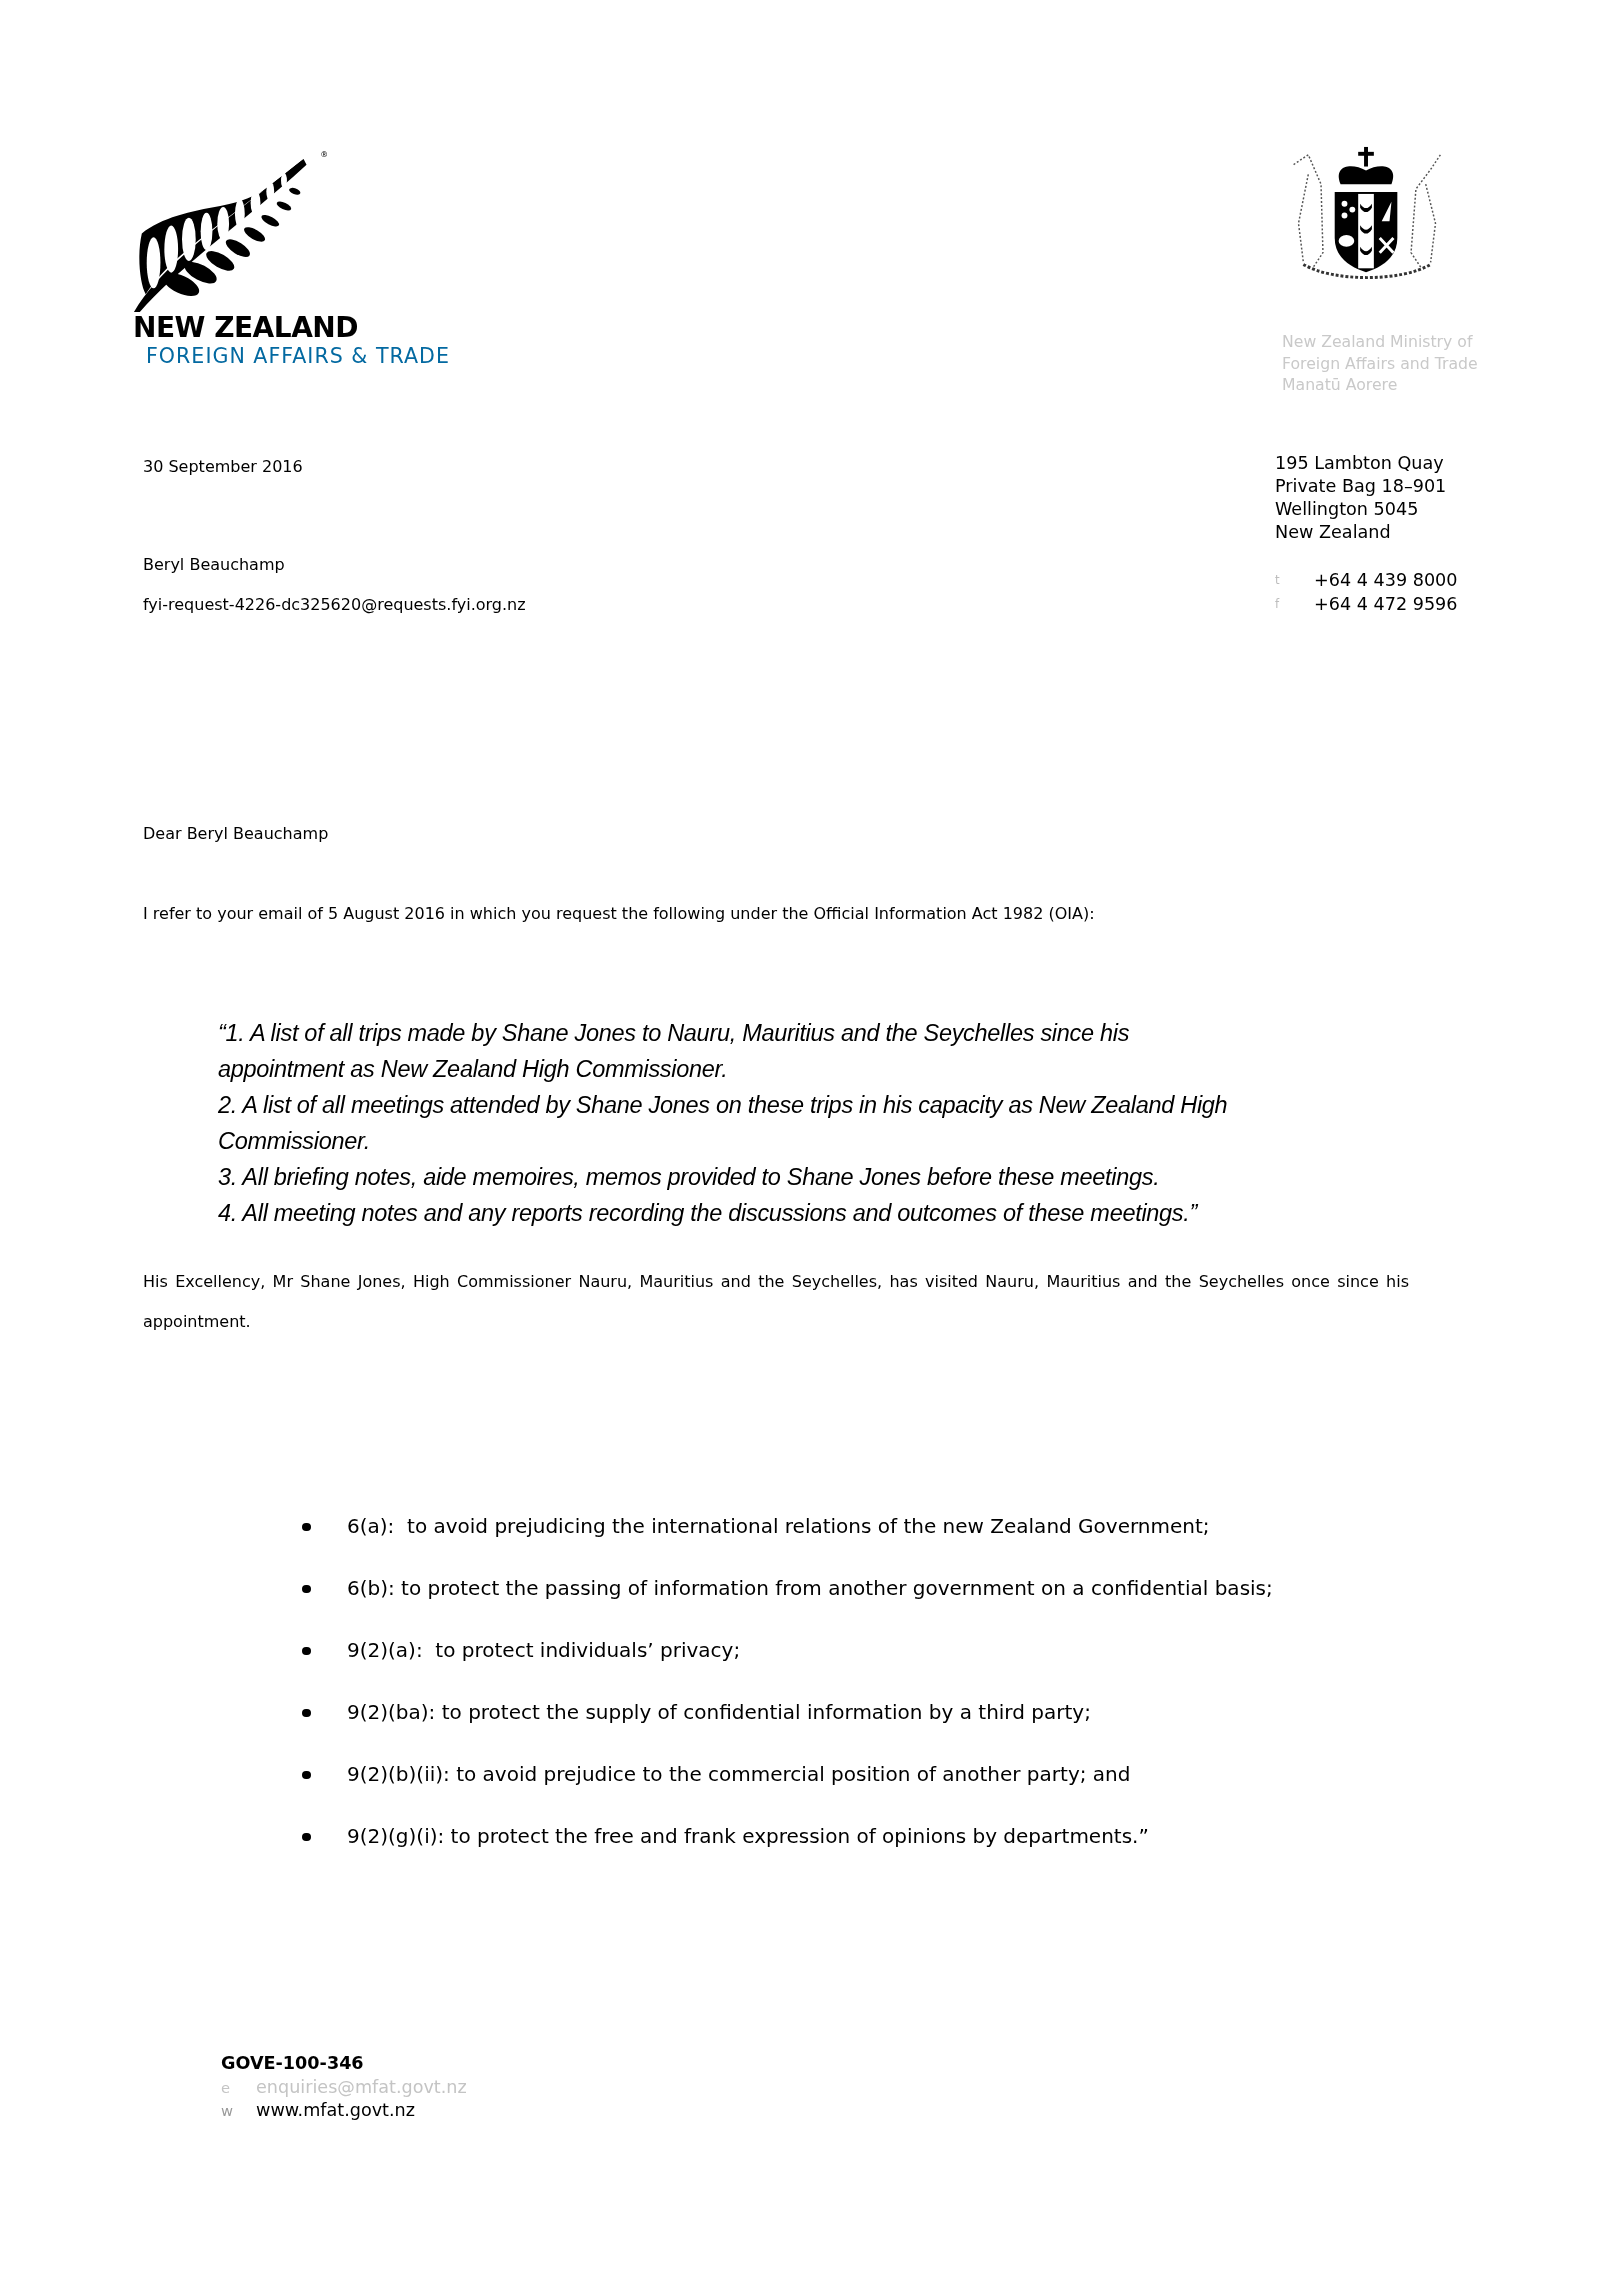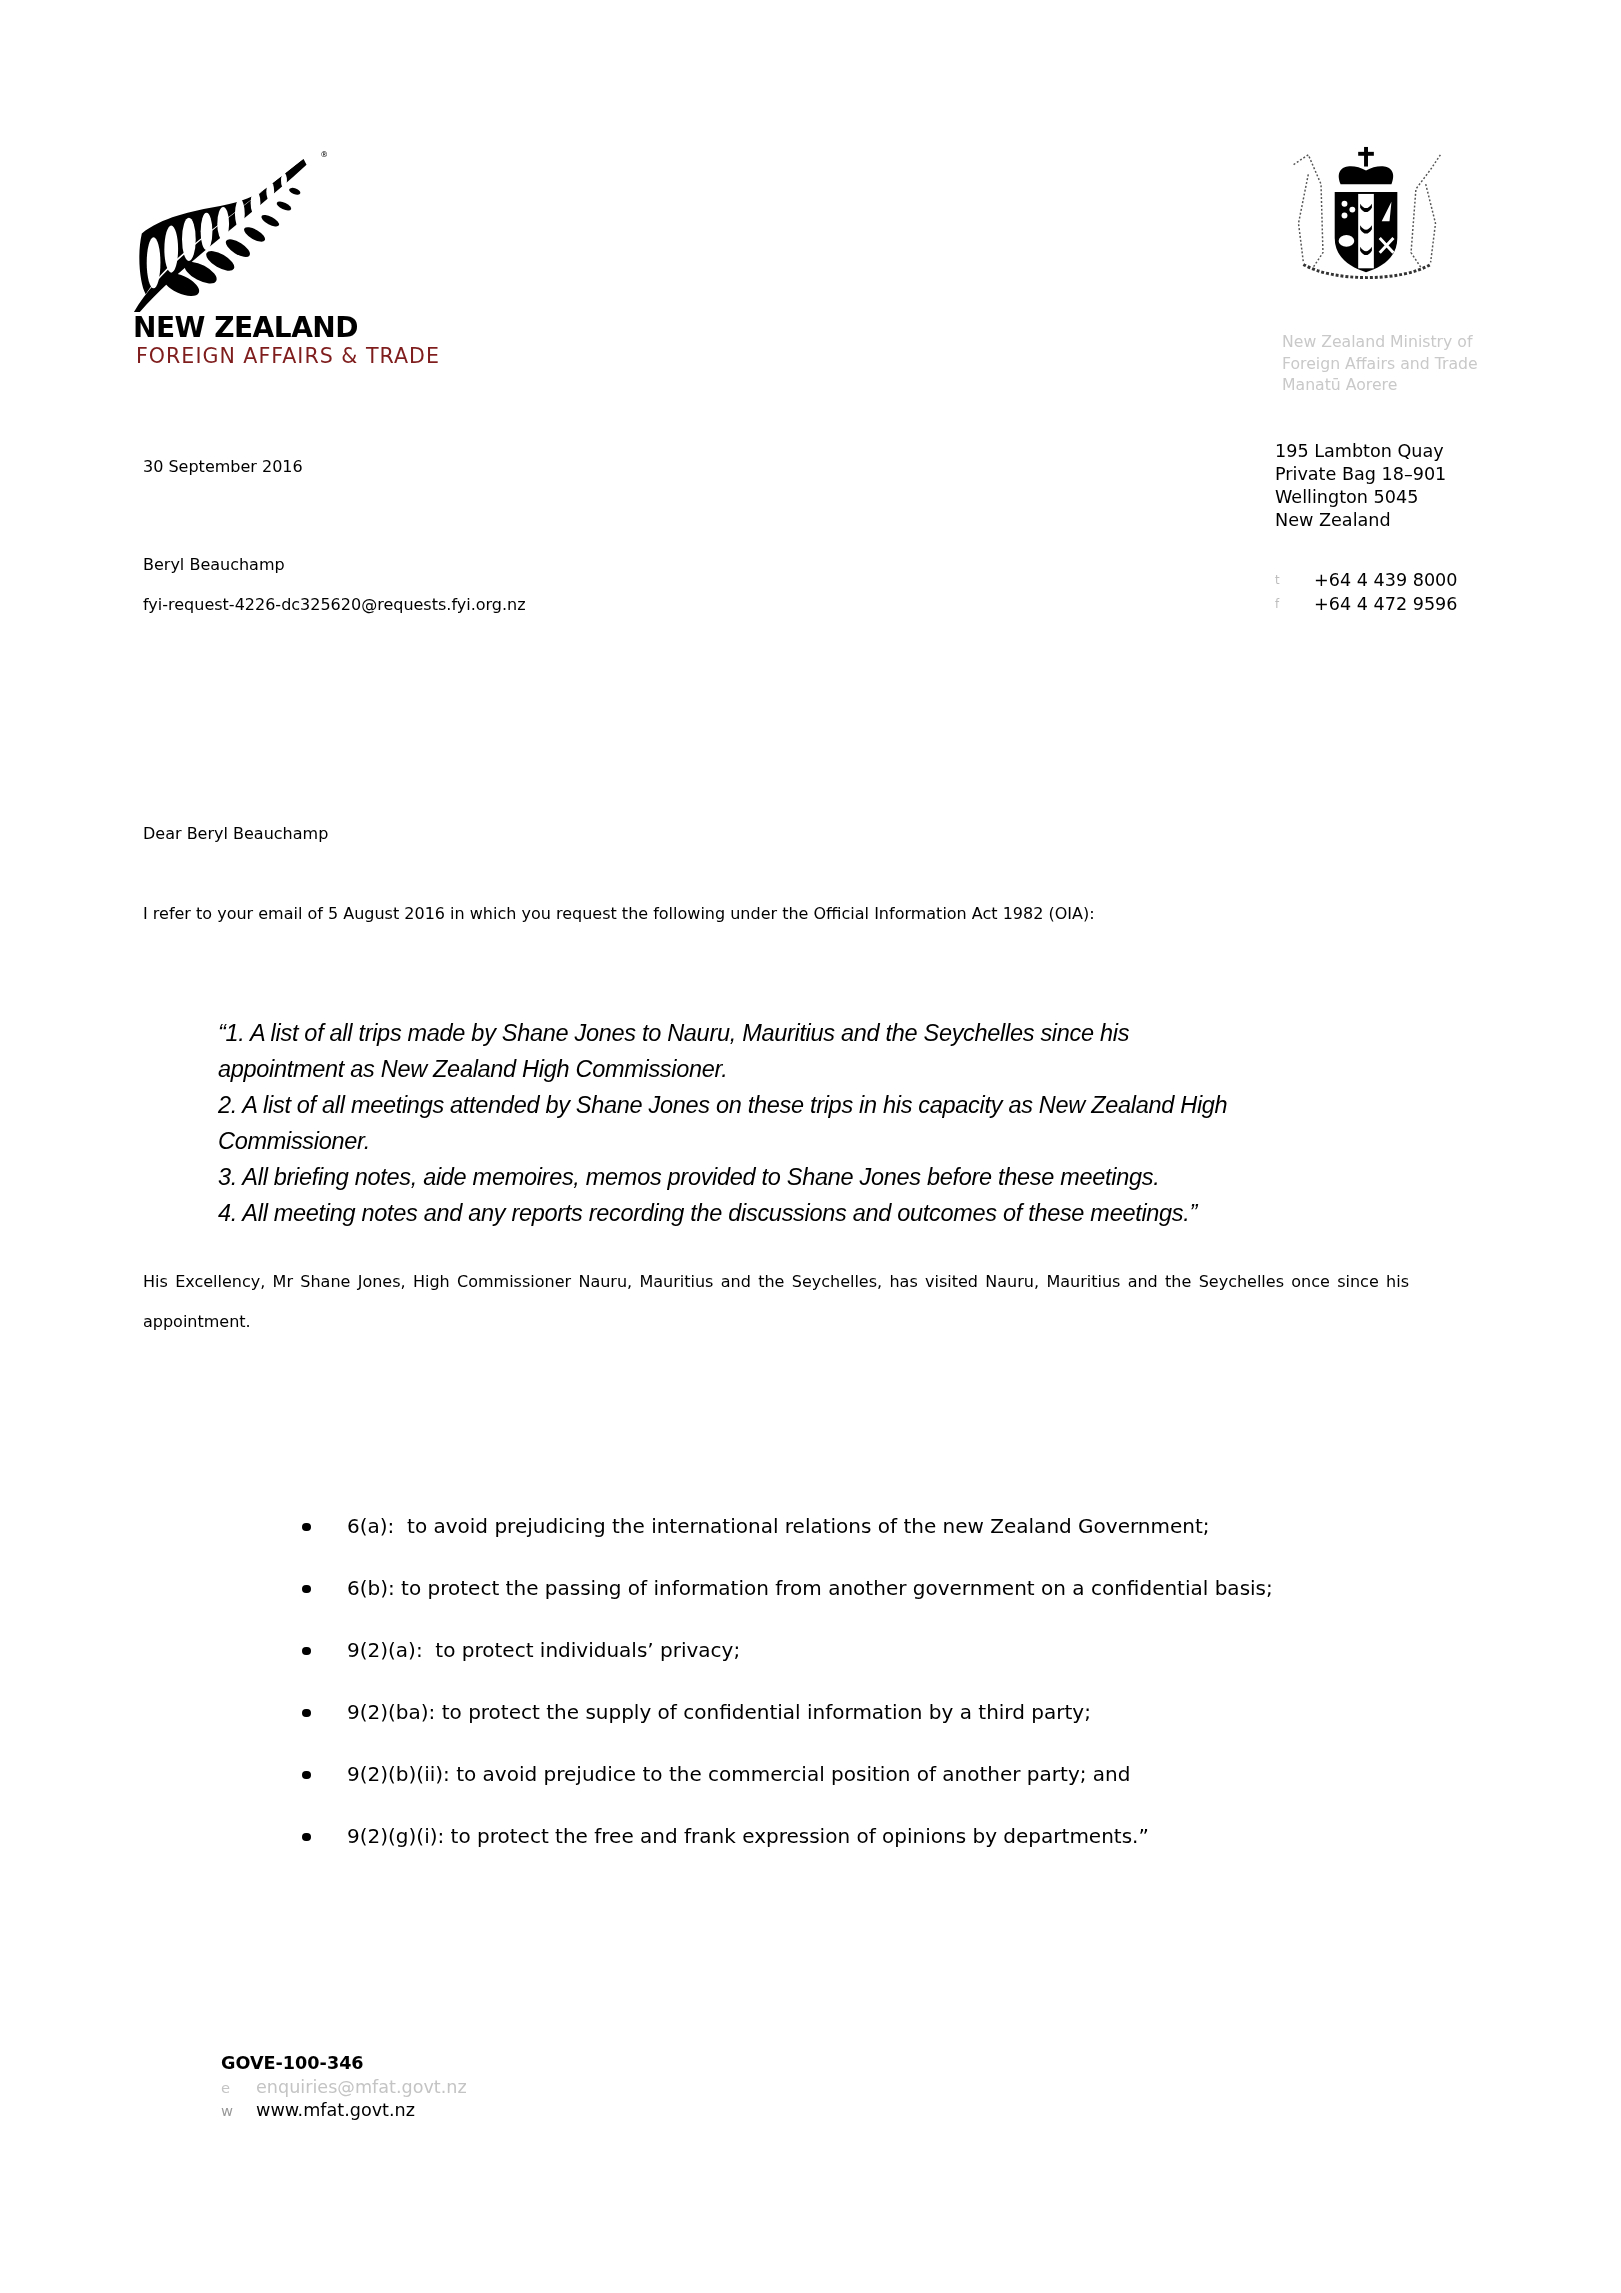--- a/index.html
+++ b/index.html
@@ -3,28 +3,28 @@
   <meta charset="utf-8">
   <style>
     html, body { margin: 0; padding: 0; background: #ffffff; }
     body { width: 1621px; height: 2294px; position: relative; overflow: hidden; color: #000; }
     .page { position: absolute; left: 0; top: 0; width: 1621px; height: 2294px; background: #fff; }
     .abs { position: absolute; }
 
     
     .fern { left: 132px; top: 147px; width: 201px; height: 167px; }
     .brand-1 { left: 133px; top: 312px; font-family: "DejaVu Sans", sans-serif; font-weight: bold; font-size: 28px; letter-spacing: -0.5px; line-height: 31px; }
-    .brand-2 { left: 136px; top: 345px; font-family: "DejaVu Sans", sans-serif; font-size: 20.6px; letter-spacing: 1px; line-height: 23.5px; color: #7f1d1d; }
+    .brand-2 { left: 146px; top: 345px; font-family: "DejaVu Sans", sans-serif; font-size: 20.6px; letter-spacing: 1px; line-height: 23.5px; color: #0369a1; }
 
     
     .crest { left: 1274px; top: 145px; width: 186px; height: 137px; }
     .ministry { left: 1276px; top: 331px; font-family: "DejaVu Sans", sans-serif; font-size: 15.7px; line-height: 21.6px; color: #c9c9c9; margin-left: 6px; }
 
     
-    .address { left: 1275px; top: 440px; font-family: "DejaVu Sans", sans-serif; font-size: 17.6px; line-height: 23px; }
+    .address { left: 1275px; top: 452px; font-family: "DejaVu Sans", sans-serif; font-size: 17.6px; line-height: 23px; }
     .phones { left: 1275px; top: 569px; font-family: "DejaVu Sans", sans-serif; font-size: 17.6px; line-height: 23.5px; }
     .phone-row { display: flex; }
     .phone-label { width: 39px; color: #bdbdbd; font-size: 11.8px; }
 
     
     .txt { font-family: "DejaVu Sans", sans-serif; font-size: 16px; line-height: 40px; }
     .date { left: 143px; top: 447px; }
     .recip { left: 143px; top: 545px; }
     .salut { left: 143px; top: 814px; }
     .para { left: 143px; width: 1266px; text-align: justify; text-align-last: left; }

